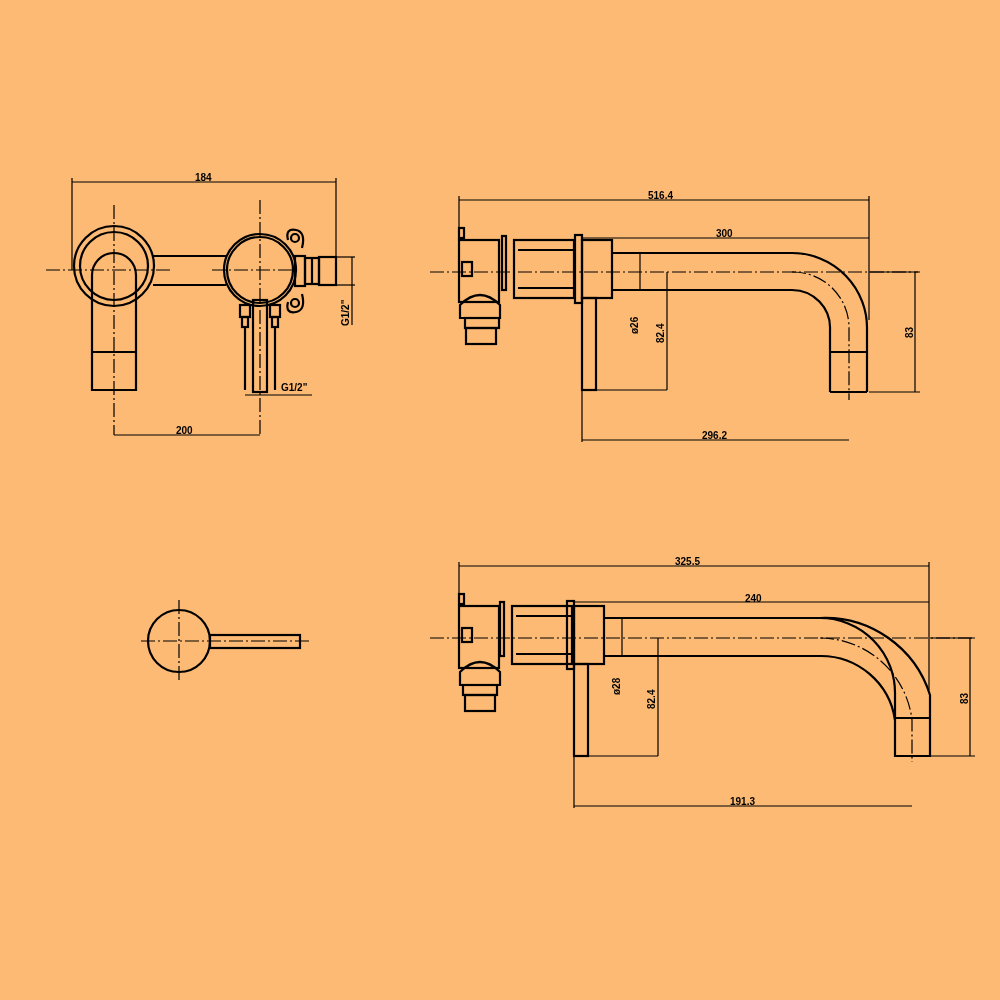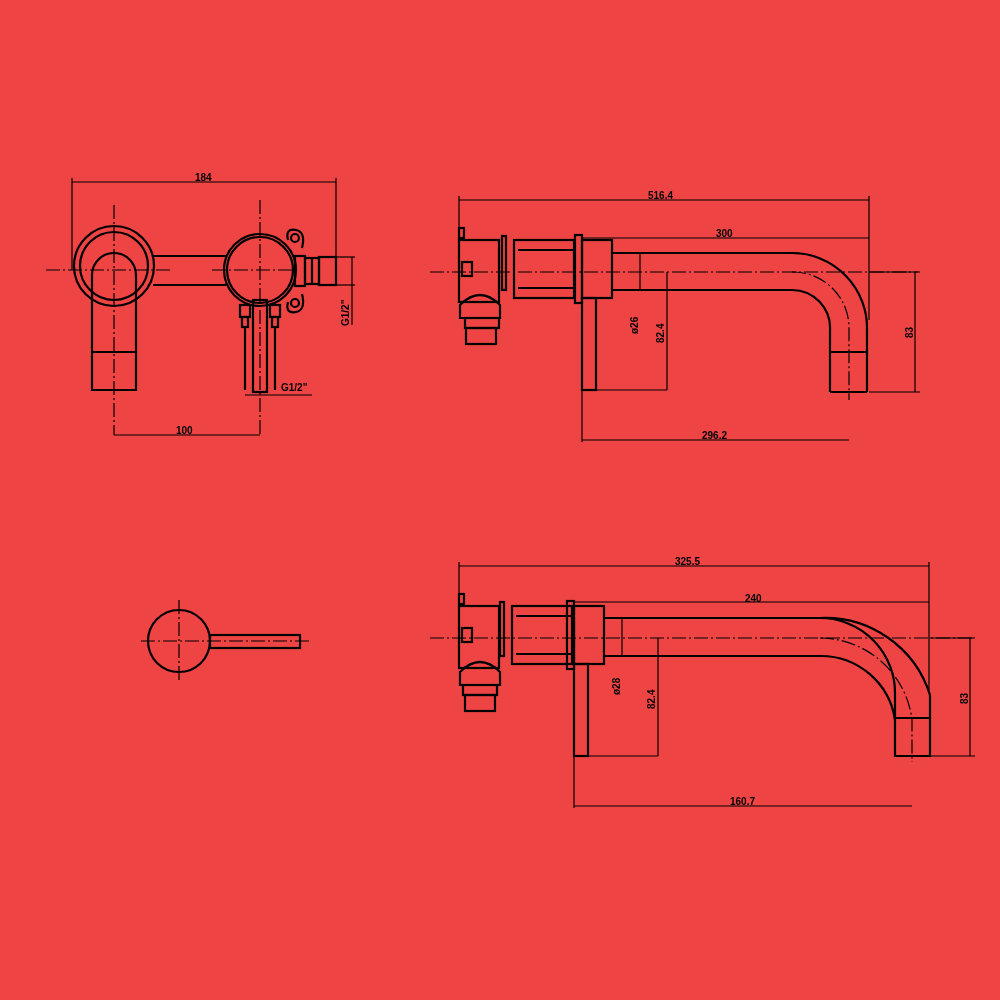--- a/index.html
+++ b/index.html
@@ -1,16 +1,16 @@
 <!DOCTYPE html>
 <html><head>
 <meta charset="utf-8">
 <style>
   html, body { margin: 0; padding: 0; background: #ffffff; }
-  #canvas { position: relative; width: 1000px; height: 1000px; background: #ef4444; overflow: hidden; }
+  #canvas { position: relative; width: 1000px; height: 1000px; background: #fdba74; overflow: hidden; }
   svg { position: absolute; left: 0; top: 0; }
   .ln { stroke: #000; stroke-width: 2.2; fill: none; }
   .thin { stroke: #000; stroke-width: 1.2; fill: none; }
   .cl { stroke: #000; stroke-width: 1.2; fill: none; stroke-dasharray: 14 3 2 3; }
   .lbl { position: absolute; font-family: "Liberation Sans", sans-serif; font-size: 10px; font-weight: bold; color: #000; white-space: nowrap; line-height: 1; }
   .vert { transform-origin: left top; transform: rotate(-90deg); }
 </style>
 </head>
 <body>
 
@@ -159,31 +159,31 @@
     <line class="thin" x1="930" y1="638" x2="975" y2="638"></line>
     <line class="thin" x1="930" y1="756" x2="975" y2="756"></line>
     <line class="thin" x1="970" y1="638" x2="970" y2="756"></line>
 
     <line class="thin" x1="574" y1="756" x2="574" y2="808"></line>
     <line class="thin" x1="574" y1="806" x2="912" y2="806"></line>
   </g>
 </svg>
 
 <span class="lbl" style="left:195px;top:173px;">184</span>
-<span class="lbl" style="left:176px;top:426px;">100</span>
+<span class="lbl" style="left:176px;top:426px;">200</span>
 <span class="lbl vert" style="left:341px;top:326px;">G1/2"</span>
 <span class="lbl" style="left:281px;top:383px;">G1/2"</span>
 
 <span class="lbl" style="left:648px;top:191px;">516.4</span>
 <span class="lbl" style="left:716px;top:229px;">300</span>
 <span class="lbl vert" style="left:630px;top:334px;">ø26</span>
 <span class="lbl vert" style="left:656px;top:343px;">82.4</span>
 <span class="lbl vert" style="left:905px;top:338px;">83</span>
 <span class="lbl" style="left:702px;top:431px;">296.2</span>
 
 <span class="lbl" style="left:675px;top:557px;">325.5</span>
 <span class="lbl" style="left:745px;top:594px;">240</span>
 <span class="lbl vert" style="left:612px;top:695px;">ø28</span>
 <span class="lbl vert" style="left:647px;top:709px;">82.4</span>
 <span class="lbl vert" style="left:960px;top:704px;">83</span>
-<span class="lbl" style="left:730px;top:797px;">160.7</span>
+<span class="lbl" style="left:730px;top:797px;">191.3</span>
 
 </div>
 
 </body></html>

